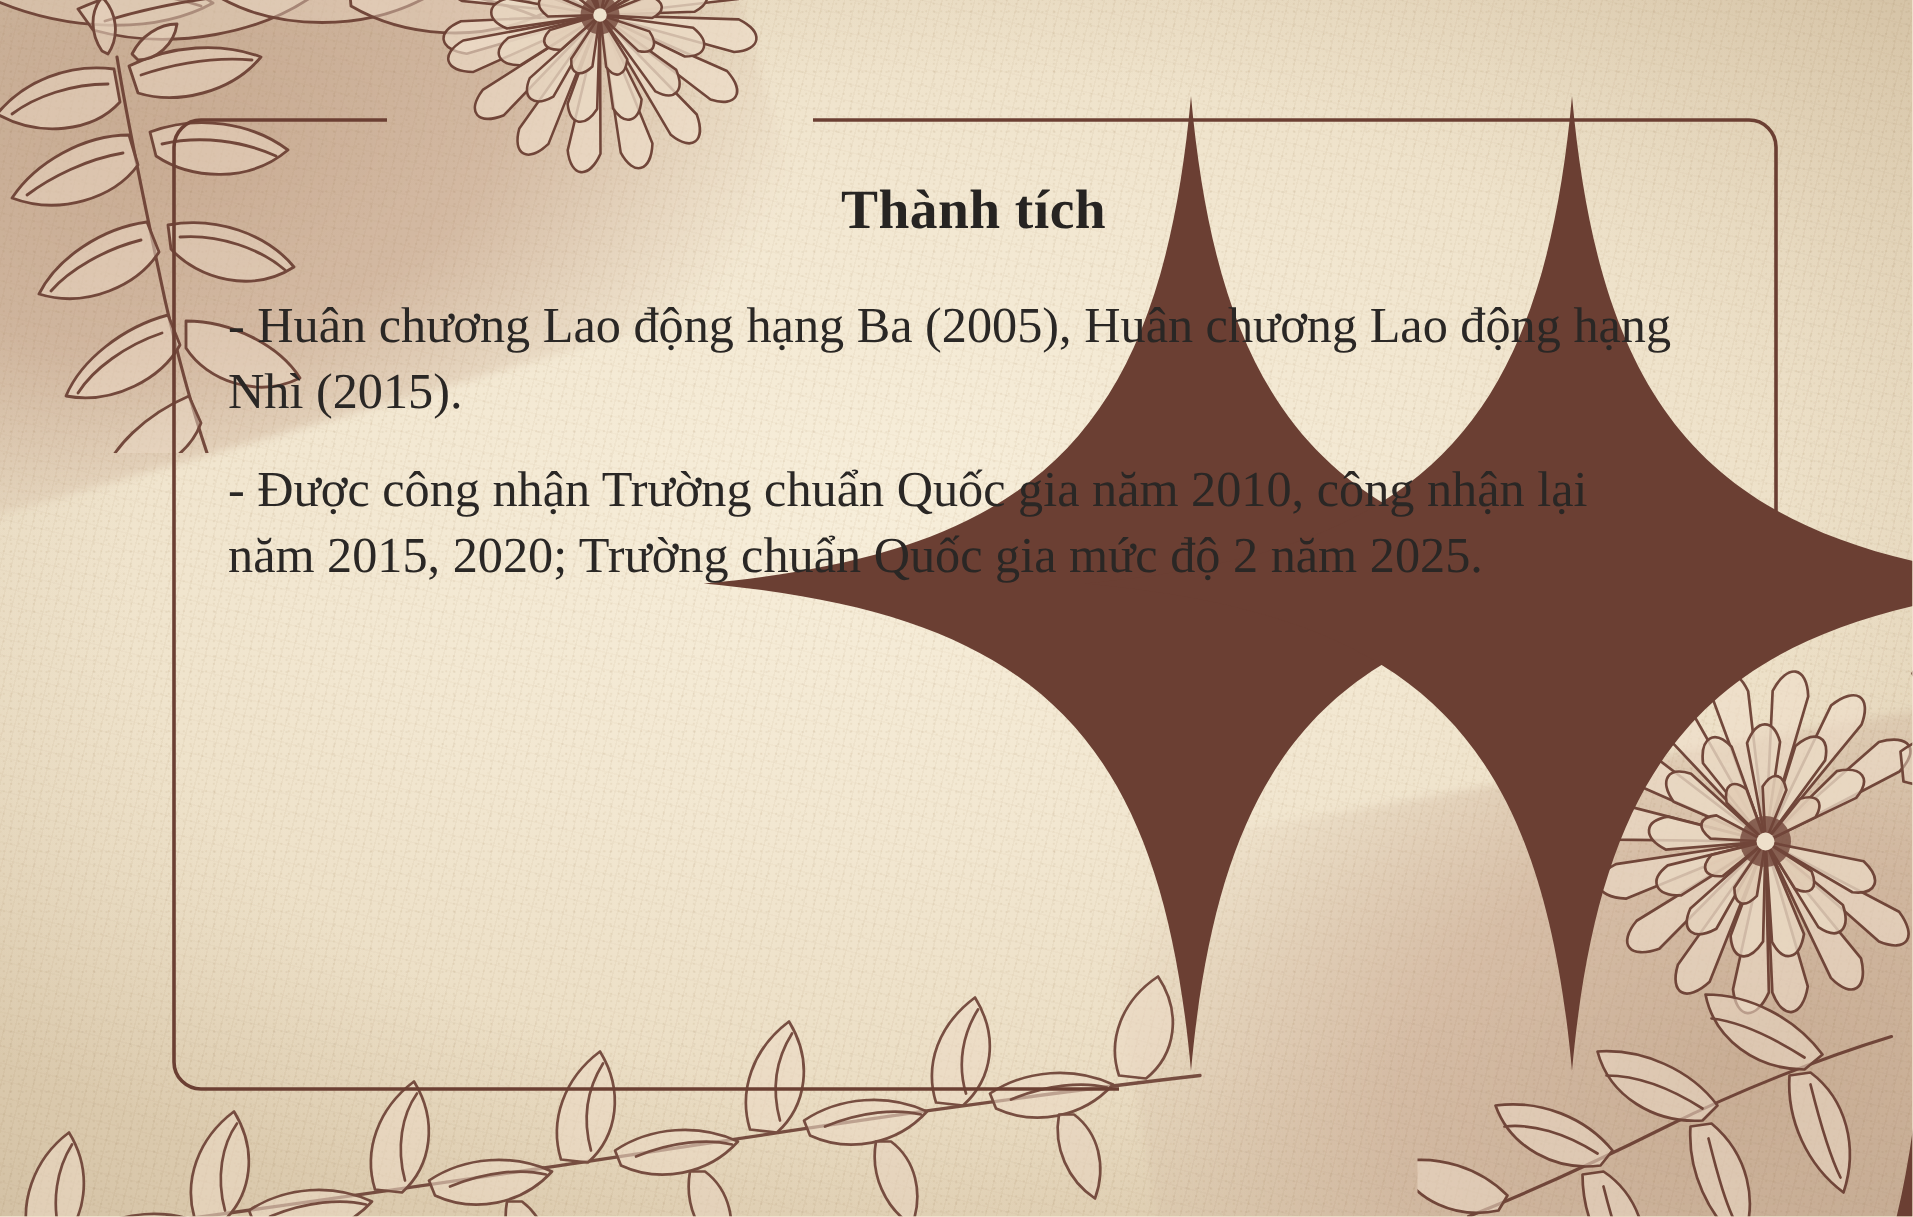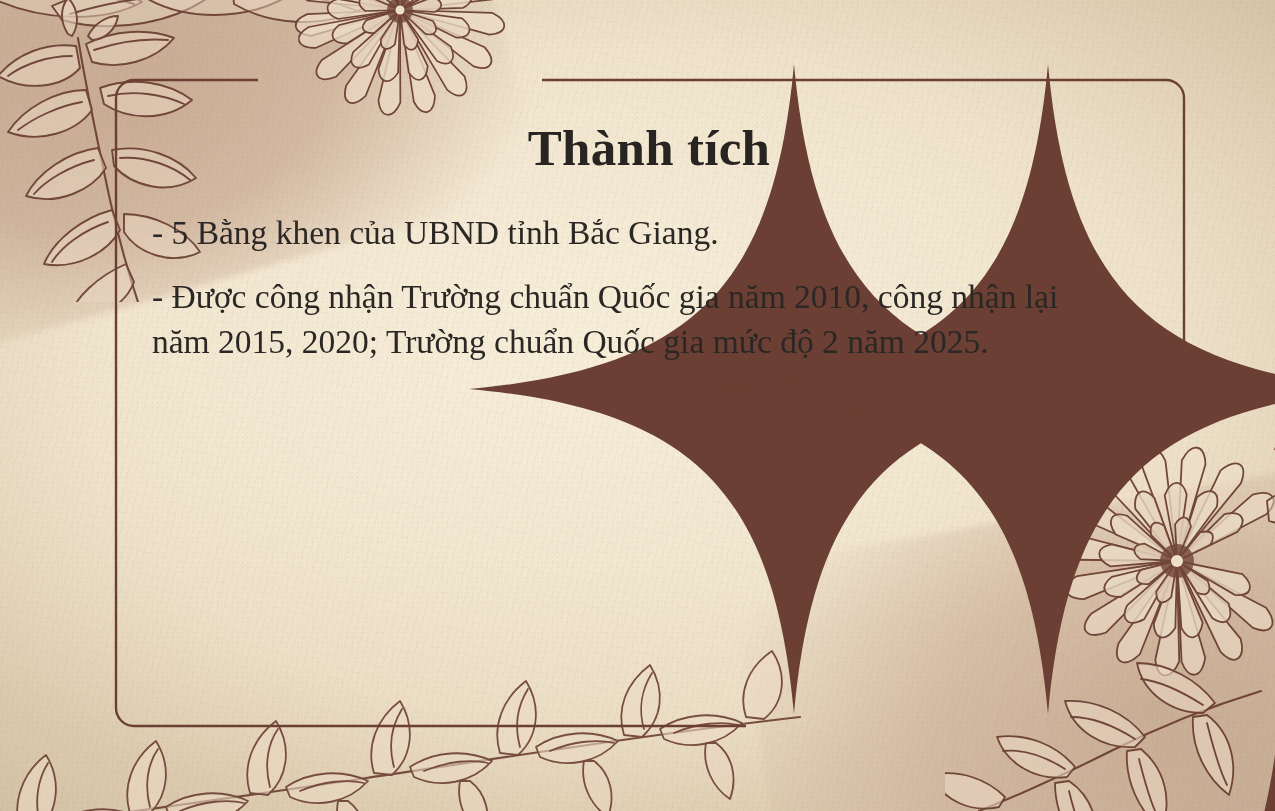--- a/index.html
+++ b/index.html
@@ -104,21 +104,21 @@
     top: 78px;
     width: 1072px;
     height: 650px;
     box-sizing: border-box;
     padding: 44px 40px 0 38px;
   }
 
   #page-title {
     margin: 0;
     text-align: center;
-    font-size: 51px;
+    font-size: 37px;
     line-height: 1.05;
     font-weight: 700;
     color: #272422;
     letter-spacing: 0.3px;
     font-family: "Liberation Serif", "DejaVu Serif", serif;
   }
 
   #achievement-list {
     list-style: none;
     margin: 35px 0 0 0;
@@ -403,18 +403,18 @@
     </svg>
     <svg style="position:absolute; left:630px; top:633px;" width="32" height="32" viewBox="0 0 32 32">
       <path d="M16 0 C17 11 21 15 32 16 C21 17 17 21 16 32 C15 21 11 17 0 16 C11 15 15 11 16 0 Z" fill="#6b3f33"></path>
     </svg>
   </div>
 
   <div id="content">
     <h1 id="page-title">Thành tích</h1>
 
     <ul id="achievement-list">
-      <li class="achievement-item">- 5 Bằng khen của UBND tỉnh Bắc Giang.</li>
+      <li class="achievement-item item-w1">- Huân chương Lao động hạng Ba (2005), Huân chương Lao động hạng Nhì (2015).</li>
       <li class="achievement-item item-w4">- Được công nhận Trường chuẩn Quốc gia năm 2010, công nhận lại năm 2015, 2020; Trường chuẩn Quốc gia mức độ 2 năm 2025.</li>
     </ul>
   </div>
 
 </div>
 
 </body></html>

